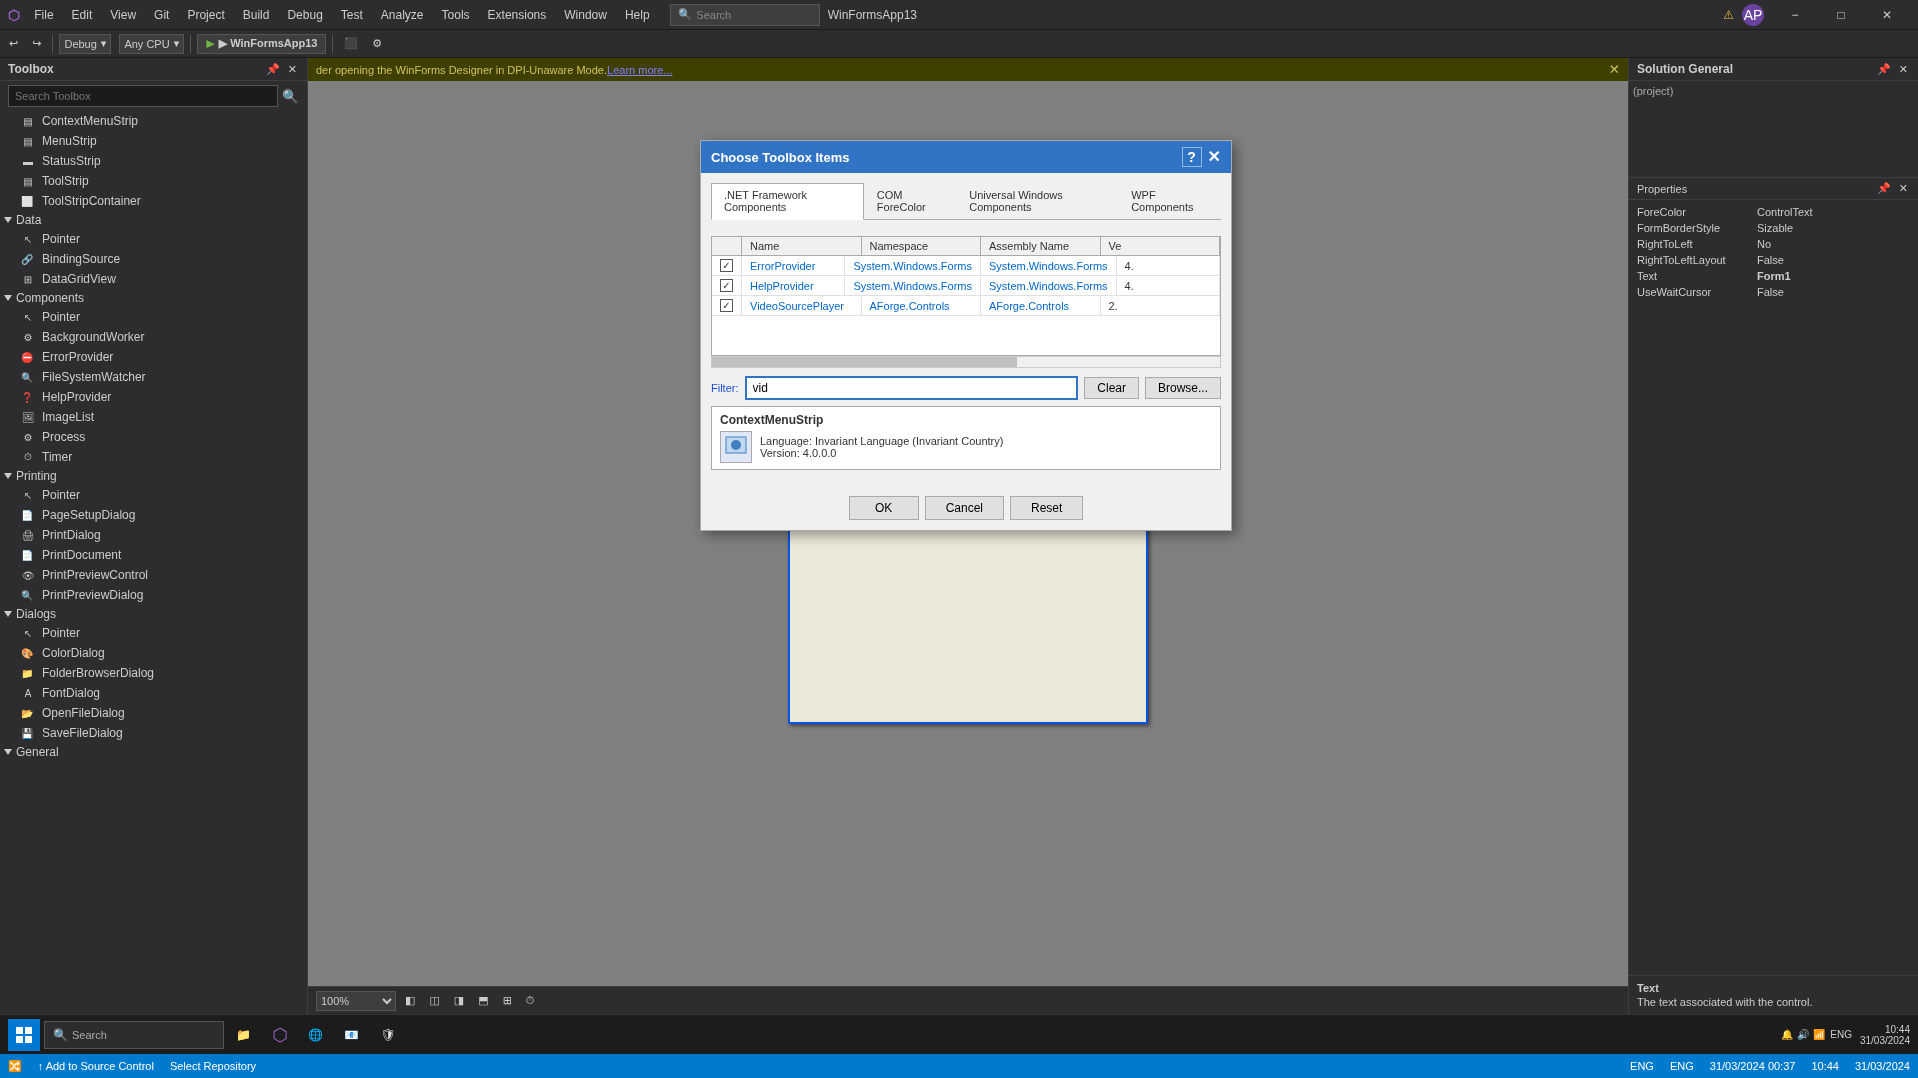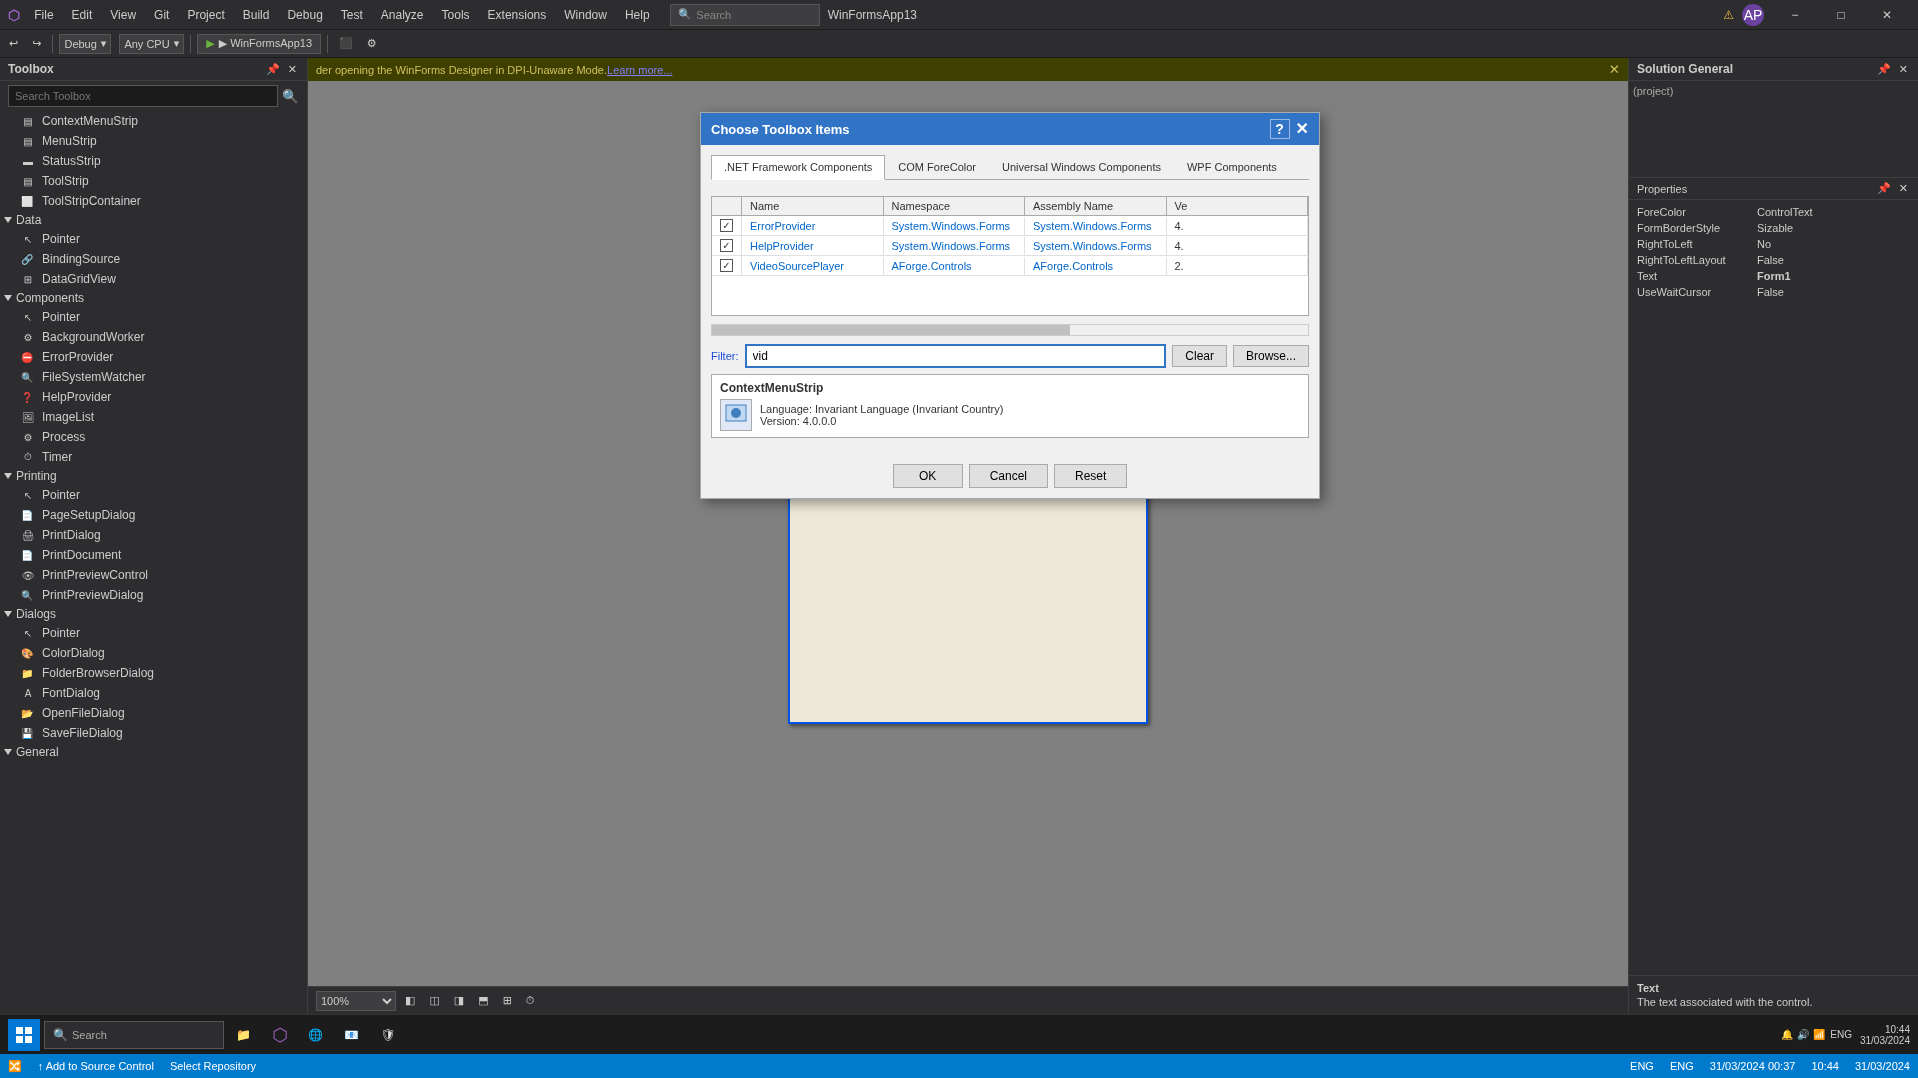--- a/index.html
+++ b/index.html
@@ -57,33 +57,33 @@
     .props-content { flex: 1; overflow-y: auto; padding: 4px; }
     .prop-row { display: flex; align-items: center; padding: 2px 4px; font-size: 11px; }
     .prop-name { color: #ccc; width: 120px; flex-shrink: 0; }
     .prop-value { color: #ccc; flex: 1; }
     .prop-value.bold { font-weight: bold; }
     .prop-desc { padding: 6px 8px; border-top: 1px solid #3e3e40; font-size: 11px; color: #ccc; }
     .prop-desc-title { font-weight: bold; margin-bottom: 2px; }
 
     
     .status-bar { height: 24px; background: #007acc; display: flex; align-items: center; padding: 0 8px; color: white; font-size: 11px; gap: 16px; position: absolute; bottom: 0; left: 0; right: 0; }
-    .modal { background: #f0f0f0; border: 1px solid #aaa; box-shadow: 4px 4px 12px rgba(0,0,0,0.4); width: 620px; pointer-events: all; position: absolute; top: 112px; left: 700px; }
+    .modal { background: #f0f0f0; border: 1px solid #aaa; box-shadow: 4px 4px 12px rgba(0,0,0,0.4); width: 532px; pointer-events: all; position: absolute; top: 140px; left: 700px; }
     .modal-titlebar { background: #3173c4; color: white; padding: 6px 10px; display: flex; align-items: center; justify-content: space-between; font-size: 13px; font-weight: bold; }
     .modal-close { color: white; cursor: pointer; font-size: 16px; line-height: 1; }
     .modal-help { color: white; cursor: pointer; font-size: 14px; width: 20px; height: 20px; border: 1px solid rgba(255,255,255,0.5); display: flex; align-items: center; justify-content: center; }
     .modal-body { padding: 10px; background: #f0f0f0; }
 
     
     .tab-bar { display: flex; border-bottom: 1px solid #aaa; background: #f0f0f0; margin-bottom: 16px; }
     .tab { padding: 5px 12px; font-size: 11px; cursor: pointer; border: 1px solid transparent; color: #333; }
     .tab.active { background: white; border-color: #aaa; border-bottom-color: white; margin-bottom: -1px; }
 
     
-    .data-grid { border: 1px solid #aaa; background: white; margin-bottom: 8px; }
+    .data-grid { border: 1px solid #aaa; background: white; }
     .data-grid-header { display: flex; background: #f0f0f0; border-bottom: 1px solid #aaa; }
     .data-grid-header-cell { padding: 3px 8px; font-size: 11px; color: #333; font-weight: normal; border-right: 1px solid #aaa; flex: 1; }
     .data-grid-header-cell:first-child { width: 30px; flex: none; }
     .data-grid-row { display: flex; border-bottom: 1px solid #e0e0e0; align-items: center; }
     .data-grid-cell { padding: 3px 8px; font-size: 11px; color: #0066cc; border-right: 1px solid #e0e0e0; flex: 1; }
     .data-grid-cell:first-child { width: 30px; flex: none; display: flex; align-items: center; justify-content: center; }
     .data-grid-cell.black { color: #333; }
     .checkbox { width: 13px; height: 13px; border: 1px solid #555; background: white; display: flex; align-items: center; justify-content: center; }
     .checkbox.checked::after { content: '✓'; font-size: 10px; color: #333; }
     .scrollbar-h { height: 12px; background: #f0f0f0; border: 1px solid #ccc; display: flex; align-items: center; margin-bottom: 8px; }
@@ -168,21 +168,21 @@
     <span>Debug</span>
     <span>▾</span>
   </div>
   <div class="toolbar-dropdown" style="margin-left:4px;">
     <span>Any CPU</span>
     <span>▾</span>
   </div>
   <div class="toolbar-separator"></div>
   <div class="toolbar-run">
     <span style="color:#6db33f;">▶</span>
-    <span style="color:#ccc;">▶ WinFormsApp13</span>
+    <span style="color:#ccc;font-weight:bold;">▶ WinFormsApp13</span>
   </div>
   <div class="toolbar-separator"></div>
   <button class="toolbar-btn">⬛</button>
   <button class="toolbar-btn">⚙</button>
 </div>
 
 <div style="display:flex; height:calc(1078px - 30px - 28px - 64px); position:relative;">
 
   <div class="toolbox-panel">
     <div class="panel-header">

